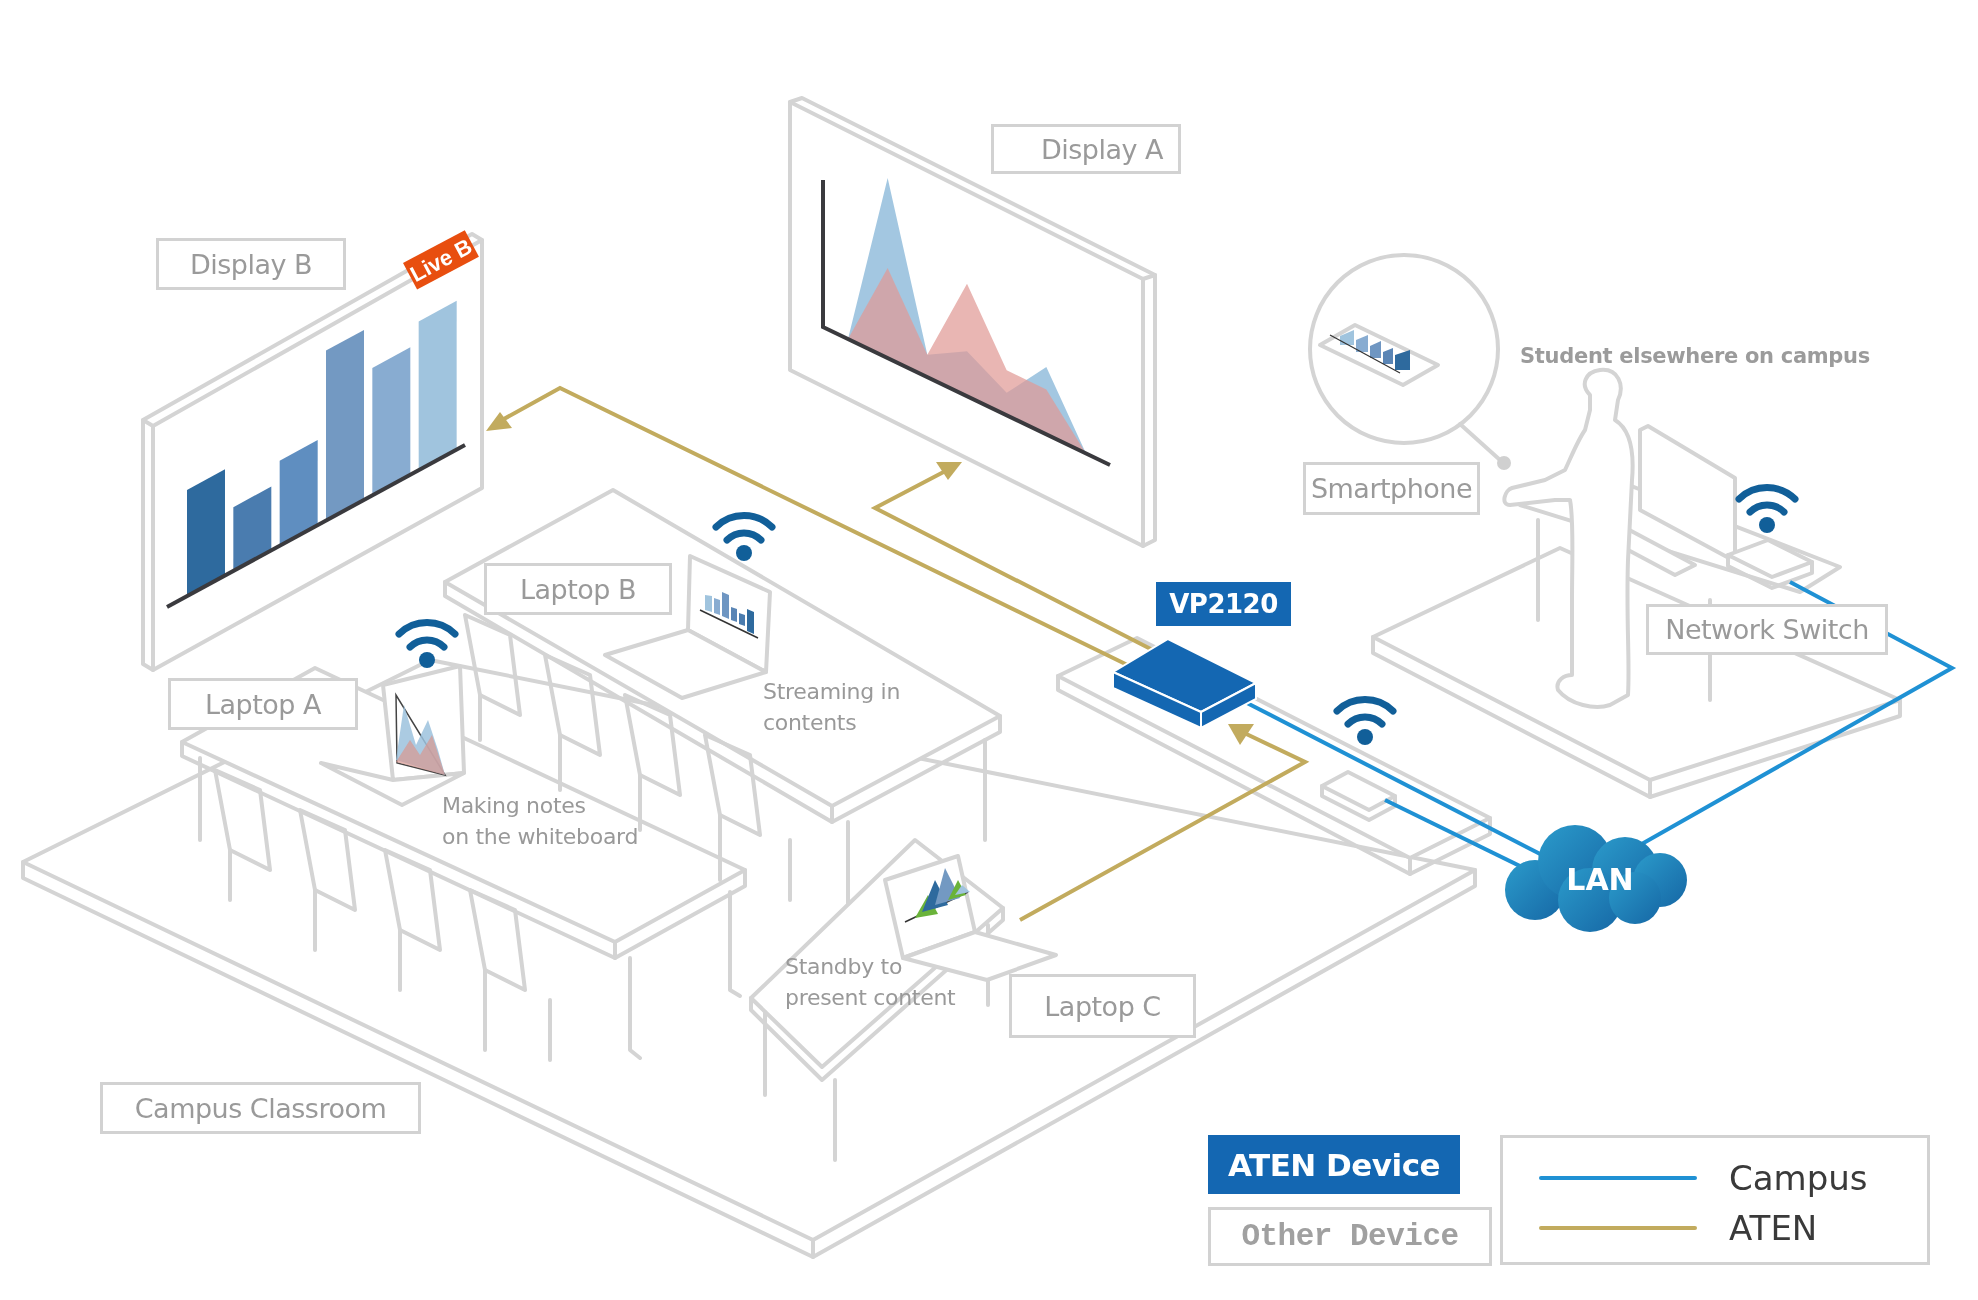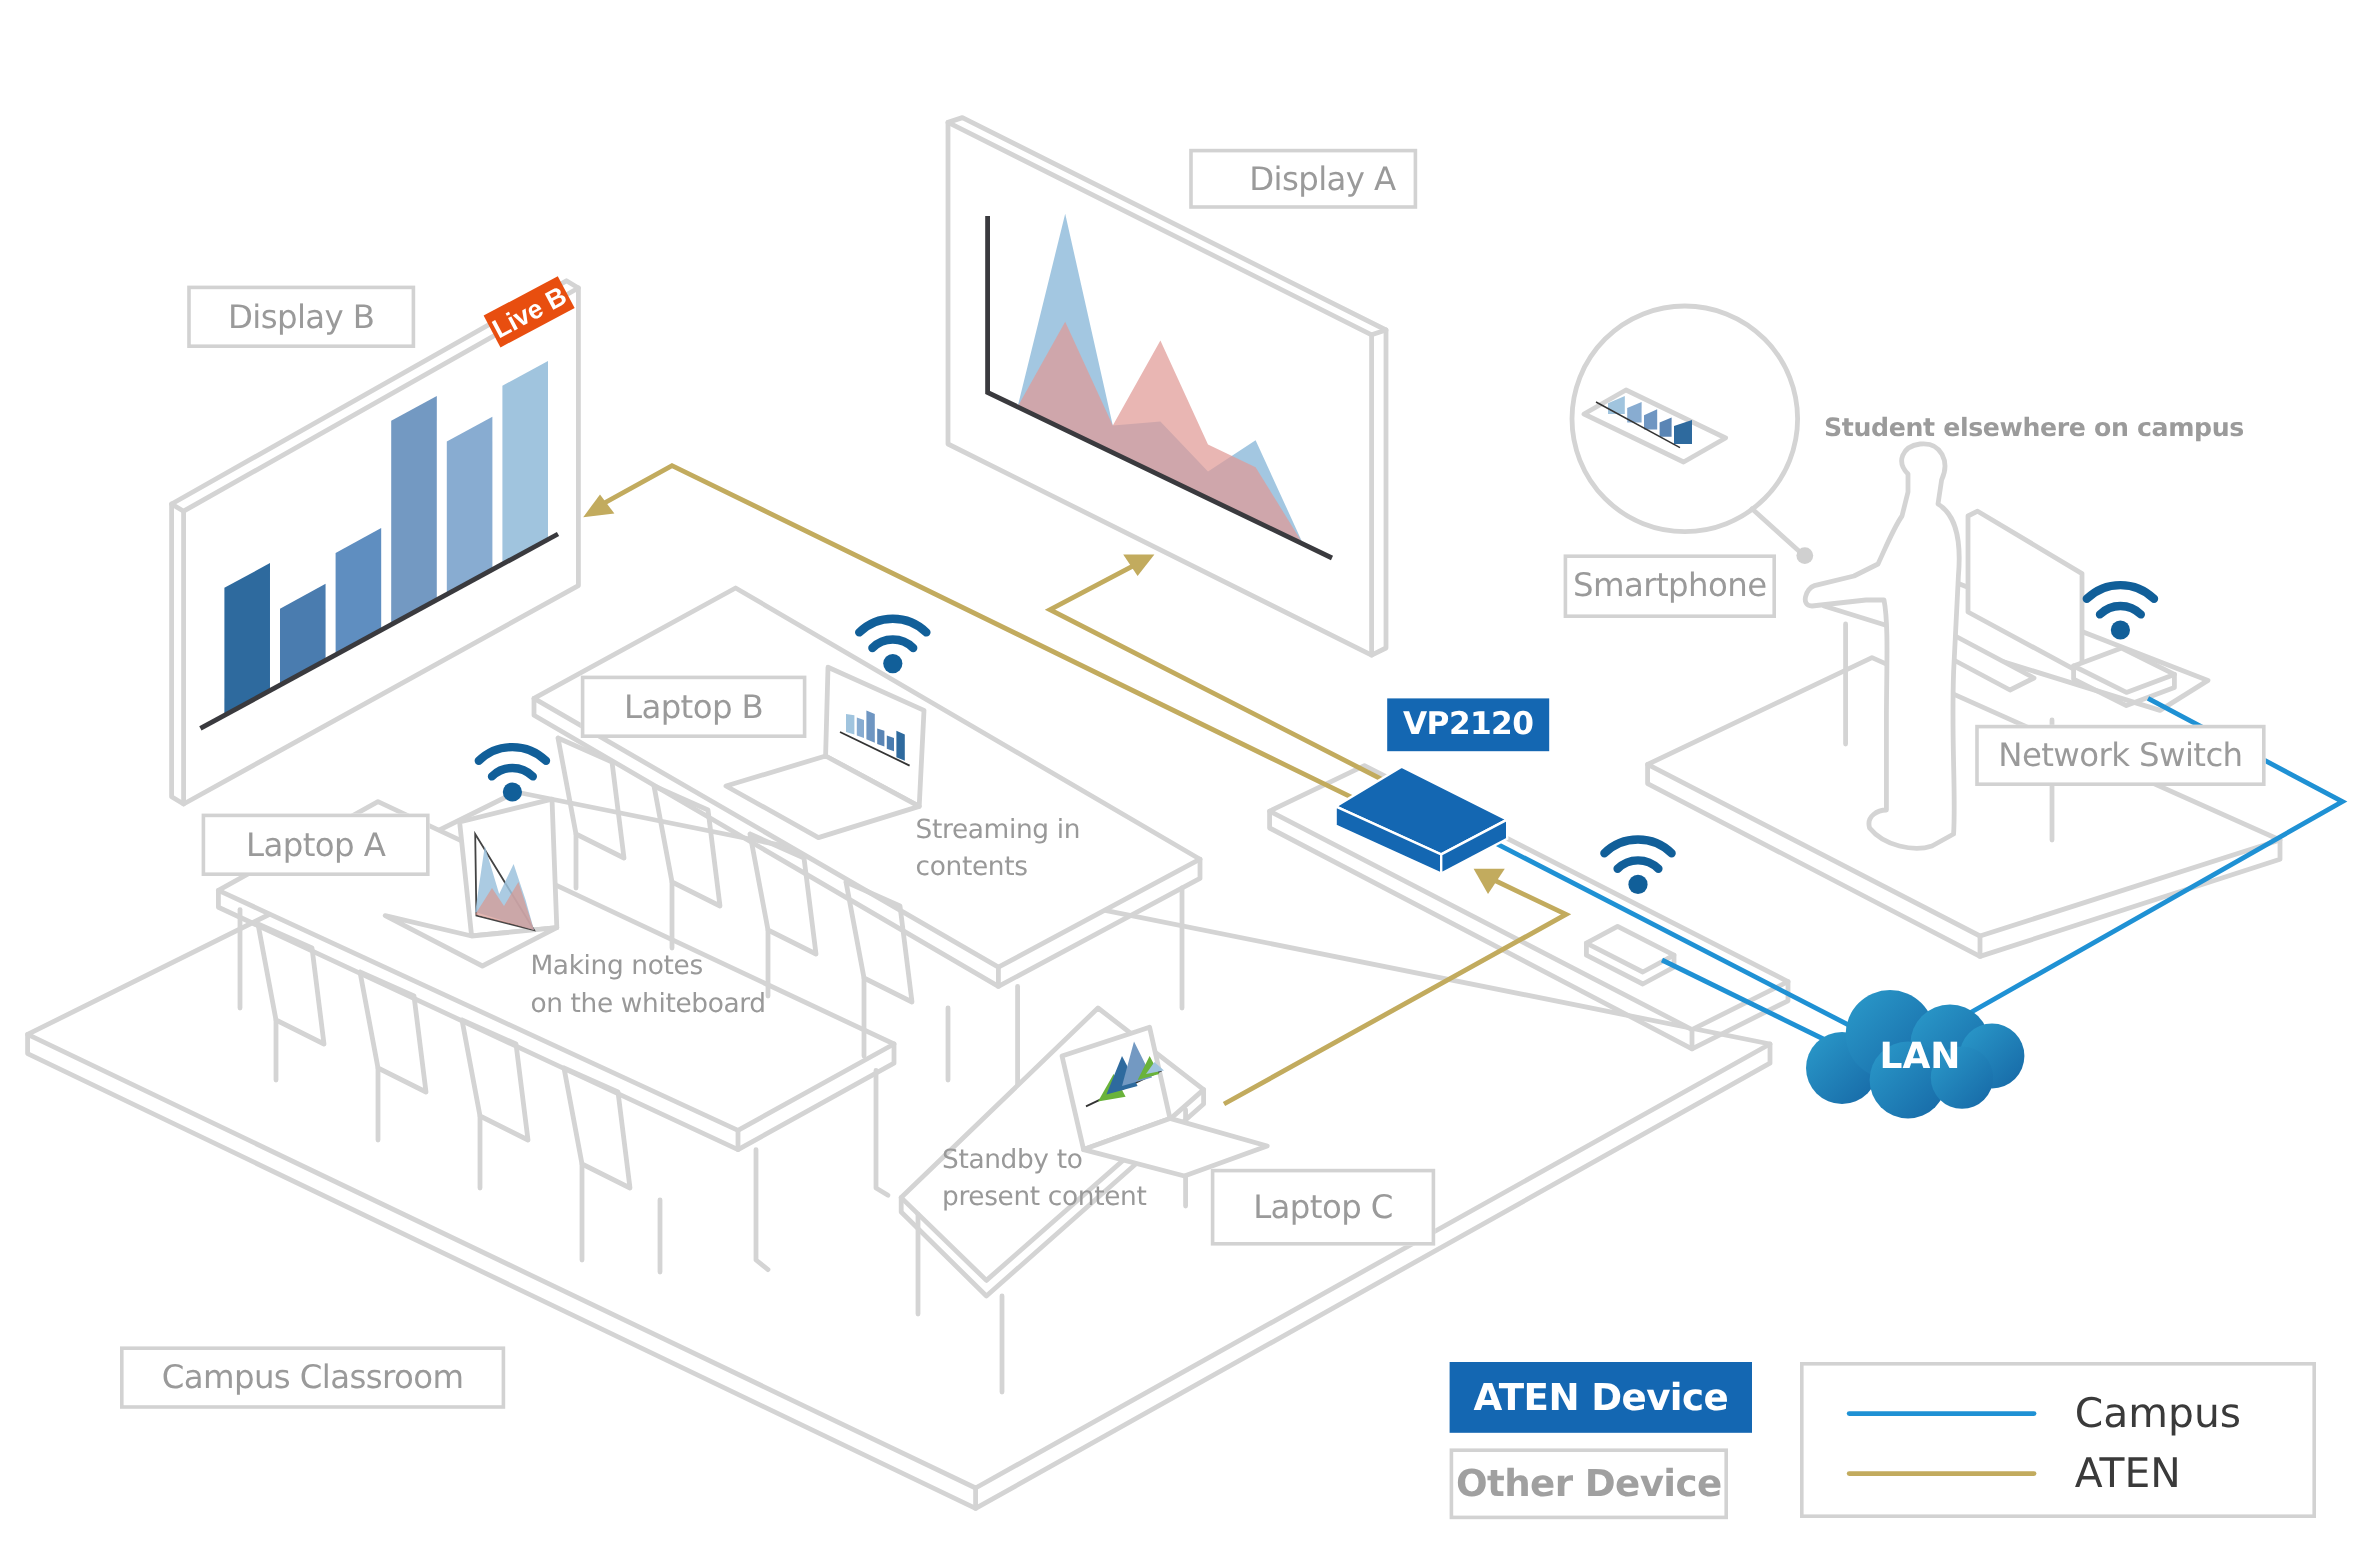--- a/index.html
+++ b/index.html
@@ -240,33 +240,33 @@
     </g>
 </svg>
 
 <div class="lbl" style="left:991px;top:124px;width:190px;height:50px;padding-left:32px;">Display A</div>
 <div class="lbl" style="left:156px;top:238px;width:190px;height:52px;">Display B</div>
 <div class="lbl" style="left:168px;top:678px;width:190px;height:52px;">Laptop A</div>
 <div class="lbl" style="left:484px;top:563px;width:188px;height:52px;">Laptop B</div>
 <div class="lbl" style="left:1009px;top:974px;width:187px;height:64px;">Laptop C</div>
 <div class="lbl" style="left:1303px;top:462px;width:177px;height:53px;">Smartphone</div>
 <div class="lbl" style="left:1646px;top:604px;width:242px;height:51px;">Network Switch</div>
-<div class="lbl" style="left:100px;top:1082px;width:321px;height:52px;margin-top:40px;">Campus Classroom</div>
+<div class="lbl" style="left:100px;top:1082px;width:321px;height:52px;">Campus Classroom</div>
 <div class="aten" style="left:1156px;top:582px;width:135px;height:44px;font-size:26px;">VP2120</div>
 
 <div class="note" style="left:442px;top:790px;">Making notes
 on the whiteboard</div>
 <div class="note" style="left:763px;top:676px;">Streaming in
 contents</div>
 <div class="note" style="left:785px;top:951px;">Standby to
 present content</div>
 <div class="note" style="left:1520px;top:341px;font-size:21px;font-weight:bold;color:#9b9b9b;">Student elsewhere on campus</div>
 
 <div class="aten" style="left:1208px;top:1135px;width:252px;height:59px;">ATEN Device</div>
-<div class="lbl" style="left:1208px;top:1207px;width:232px;height:59px;font-size:31px;font-weight:bold;color:#a0a0a0;">Other Device</div>
+<div class="lbl" style="left:1208px;top:1207px;width:284px;height:59px;font-size:31px;font-weight:bold;color:#a0a0a0;font-family:Liberation Mono, monospace;">Other Device</div>
 <div class="legend-box">
   <div class="legend-row" style="top:20px;">
     <div class="legend-swatch" style="background:#1f91d4;"></div>
     <span class="legend-text">Campus</span>
   </div>
   <div class="legend-row" style="top:70px;">
     <div class="legend-swatch" style="background:#c2ab5e;"></div>
     <span class="legend-text">ATEN</span>
   </div>
 </div>

